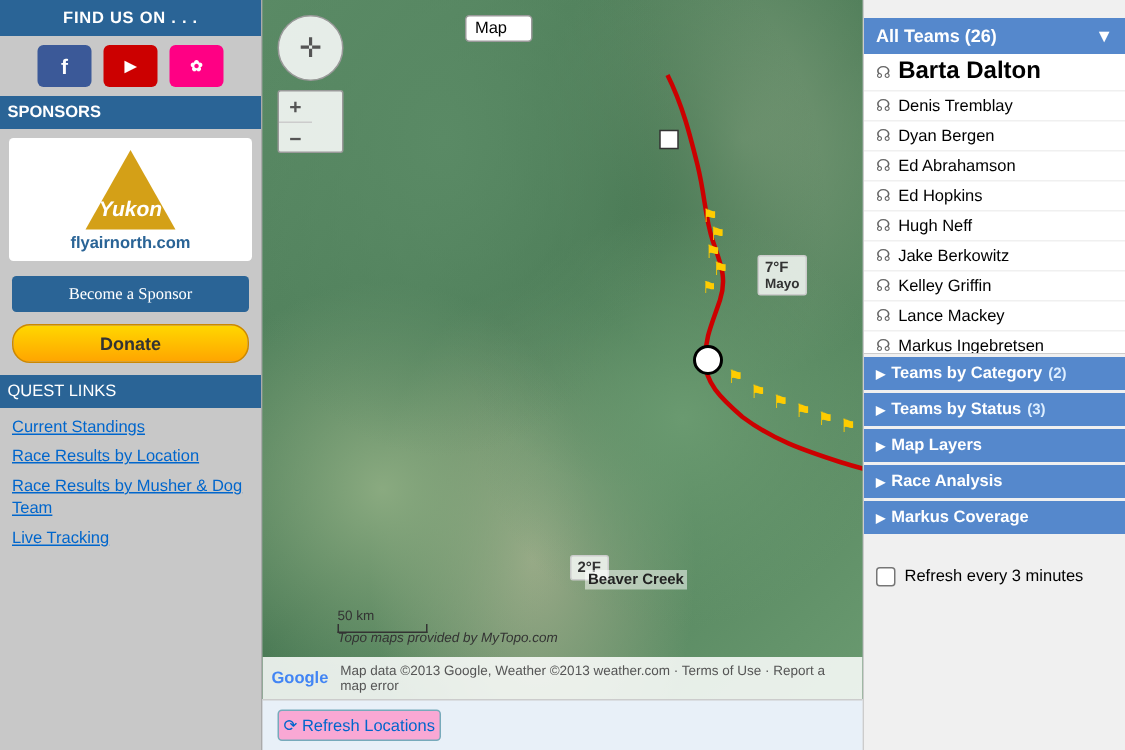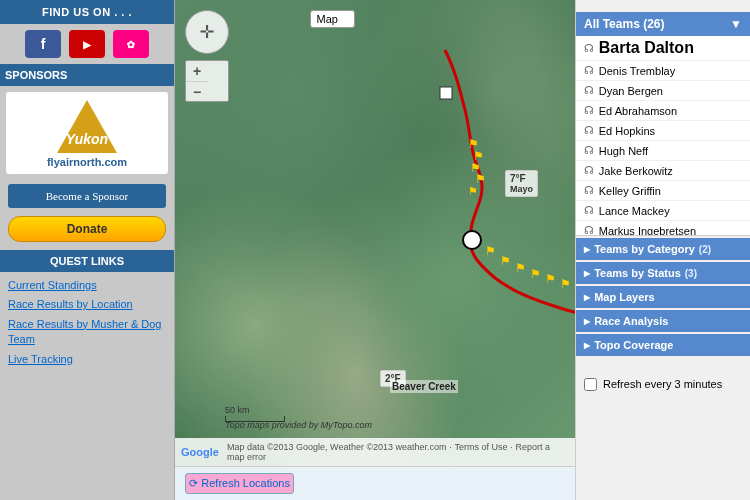--- a/index.html
+++ b/index.html
@@ -98,24 +98,24 @@
       border-radius: 12px;
       cursor: pointer;
       font-size: 12px;
       font-weight: bold;
       width: calc(100% - 16px);
     }
 
     .quest-bar {
       background: #2a6496;
       color: white;
-      text-align: center;
+      text-align: left;
       padding: 5px;
       font-size: 11px;
-      font-weight: bold;
+      font-weight: normal;
       margin-top: 4px;
     }
 
     .sidebar-links {
       padding: 6px 8px;
       display: flex;
       flex-direction: column;
       gap: 4px;
     }
 
@@ -574,21 +574,21 @@
     <span>Map Layers</span>
     <span class="section-count"></span>
       </div>
       <div class="section-header">
         <span class="triangle">▶</span>
     <span>Race Analysis</span>
     <span class="section-count"></span>
       </div>
       <div class="section-header">
         <span class="triangle">▶</span>
-    <span>Topo Coverage</span>
+    <span>Markus Coverage</span>
     <span class="section-count"></span>
       </div>
     </div>
 
   <div class="refresh-every">
     <input type="checkbox" style="">
     <span>Refresh every 3 minutes</span>
   </div>
 </div>
 

